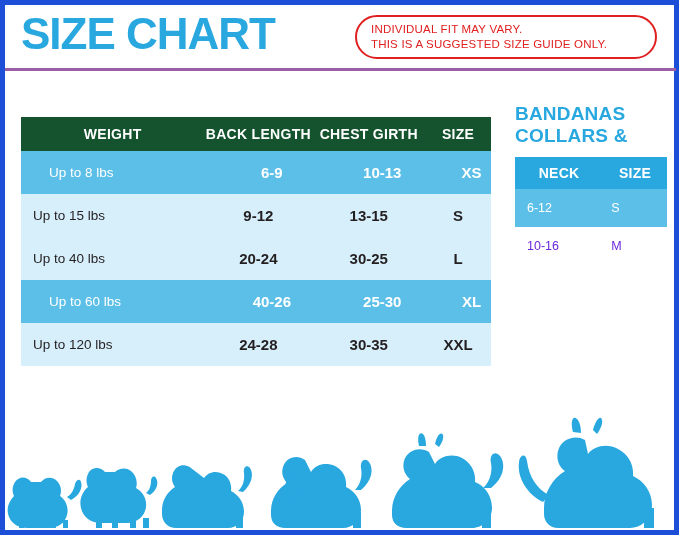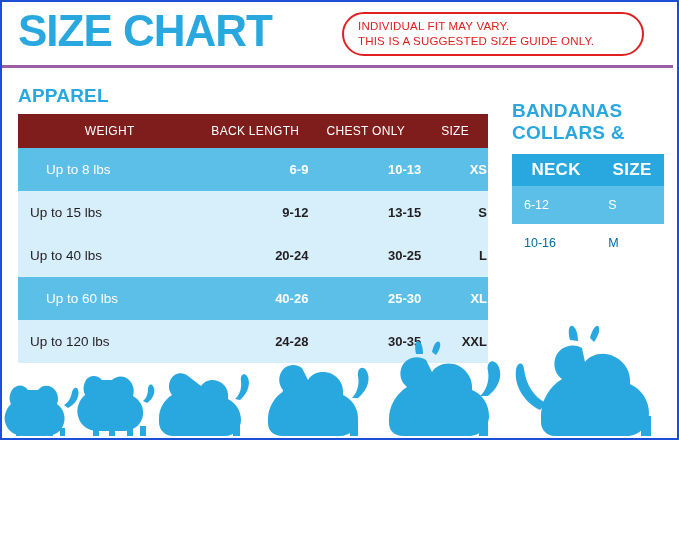--- a/index.html
+++ b/index.html
@@ -9,23 +9,23 @@
   body {
     width: 679px;
     height: 535px;
     background: #ffffff;
     font-family: "Liberation Sans", sans-serif;
     overflow: hidden;
   }
   #page {
     position: relative;
     width: 679px;
-    height: 440px;
+    height: 535px;
     box-sizing: border-box;
-    border: 2px solid #1d4ed8;
+    border: 5px solid #1d4ed8;
     background: #ffffff;
   }
   
   #header {
     position: absolute;
     left: 0;
     top: 0;
     width: 671px;
     height: 66px;
     border-bottom: 3px solid #9b5fa8;
@@ -36,21 +36,21 @@
     left: 16px;
     top: 4px;
     font-size: 44px;
     font-weight: bold;
     letter-spacing: -1px;
     color: #29a8e0;
     font-family: "Liberation Sans", sans-serif;
   }
   #disclaimer {
     position: absolute;
-    left: 340px;
+    left: 350px;
     top: 10px;
     width: 302px;
     height: 44px;
     border: 2px solid #e02020;
     border-radius: 22px;
     box-sizing: border-box;
     padding: 5px 0 0 14px;
   }
   #disclaimer .line {
     color: #e02020;
@@ -80,33 +80,33 @@
   
   #apparel-table {
     position: absolute;
     left: 16px;
     top: 112px;
     width: 470px;
     border-collapse: collapse;
     font-size: 13.5px;
   }
   #apparel-table th {
-    background: #7f1d1d;
+    background: #14532d;
     color: #ffffff;
-    font-size: 12px;
-    font-weight: normal;
+    font-size: 14px;
+    font-weight: bold;
     height: 32px;
     letter-spacing: 0.3px;
   }
   #apparel-table td {
     height: 41px;
-    text-align: right;
+    text-align: center;
     color: #231f20;
     font-weight: bold;
-    font-size: 13px;
+    font-size: 15px;
   }
   #apparel-table td.weight {
     text-align: left;
     padding-left: 12px;
     font-weight: normal;
     font-size: 13.5px;
   }
   #apparel-table tr.odd td {
     background: #5cbfe8;
     color: #ffffff;
@@ -124,41 +124,41 @@
   #collars-table {
     position: absolute;
     left: 510px;
     top: 152px;
     width: 152px;
     border-collapse: collapse;
   }
   #collars-table th {
     background: #29a8e0;
     color: #ffffff;
-    font-size: 17px;
+    font-size: 14px;
     font-weight: bold;
     height: 30px;
     letter-spacing: 0.3px;
   }
   #collars-table td {
     height: 36px;
     font-size: 12.5px;
     padding-left: 12px;
     color: #231f20;
   }
   #collars-table td.size {
     padding-left: 8px;
   }
   #collars-table tr.odd td {
     background: #5cbfe8;
     color: #ffffff;
   }
   #collars-table tr.even td {
     background: #ffffff;
-    color: #0369a1;
+    color: #6d28d9;
   }
   #collars-table col.k1 { width: 58%; }
   #collars-table col.k2 { width: 42%; }
   
   #dogs {
     position: absolute;
     left: 0;
     bottom: 0;
     width: 671px;
     height: 120px;
@@ -170,34 +170,33 @@
 <div id="page">
 
   <div id="header">
     <div id="title">SIZE CHART</div>
     <div id="disclaimer">
       <div class="line">INDIVIDUAL FIT MAY VARY.</div>
       <div class="line">THIS IS A SUGGESTED SIZE GUIDE ONLY.</div>
     </div>
   </div>
 
-  <div id="apparel-title" class="section-title">APPAREL</div>
 
   <table id="apparel-table">
     <colgroup>
         <col class="c1">
         <col class="c2">
         <col class="c3">
         <col class="c4">
       </colgroup>
     <thead>
       <tr>
         <th>WEIGHT</th>
         <th>BACK LENGTH</th>
-        <th>CHEST ONLY</th>
+        <th>CHEST GIRTH</th>
         <th>SIZE</th>
       </tr>
     </thead>
     <tbody>
       <tr class="odd">
         <td class="weight">Up to 8 lbs</td>
         <td>6-9</td>
         <td>10-13</td>
         <td>XS</td>
       </tr>

